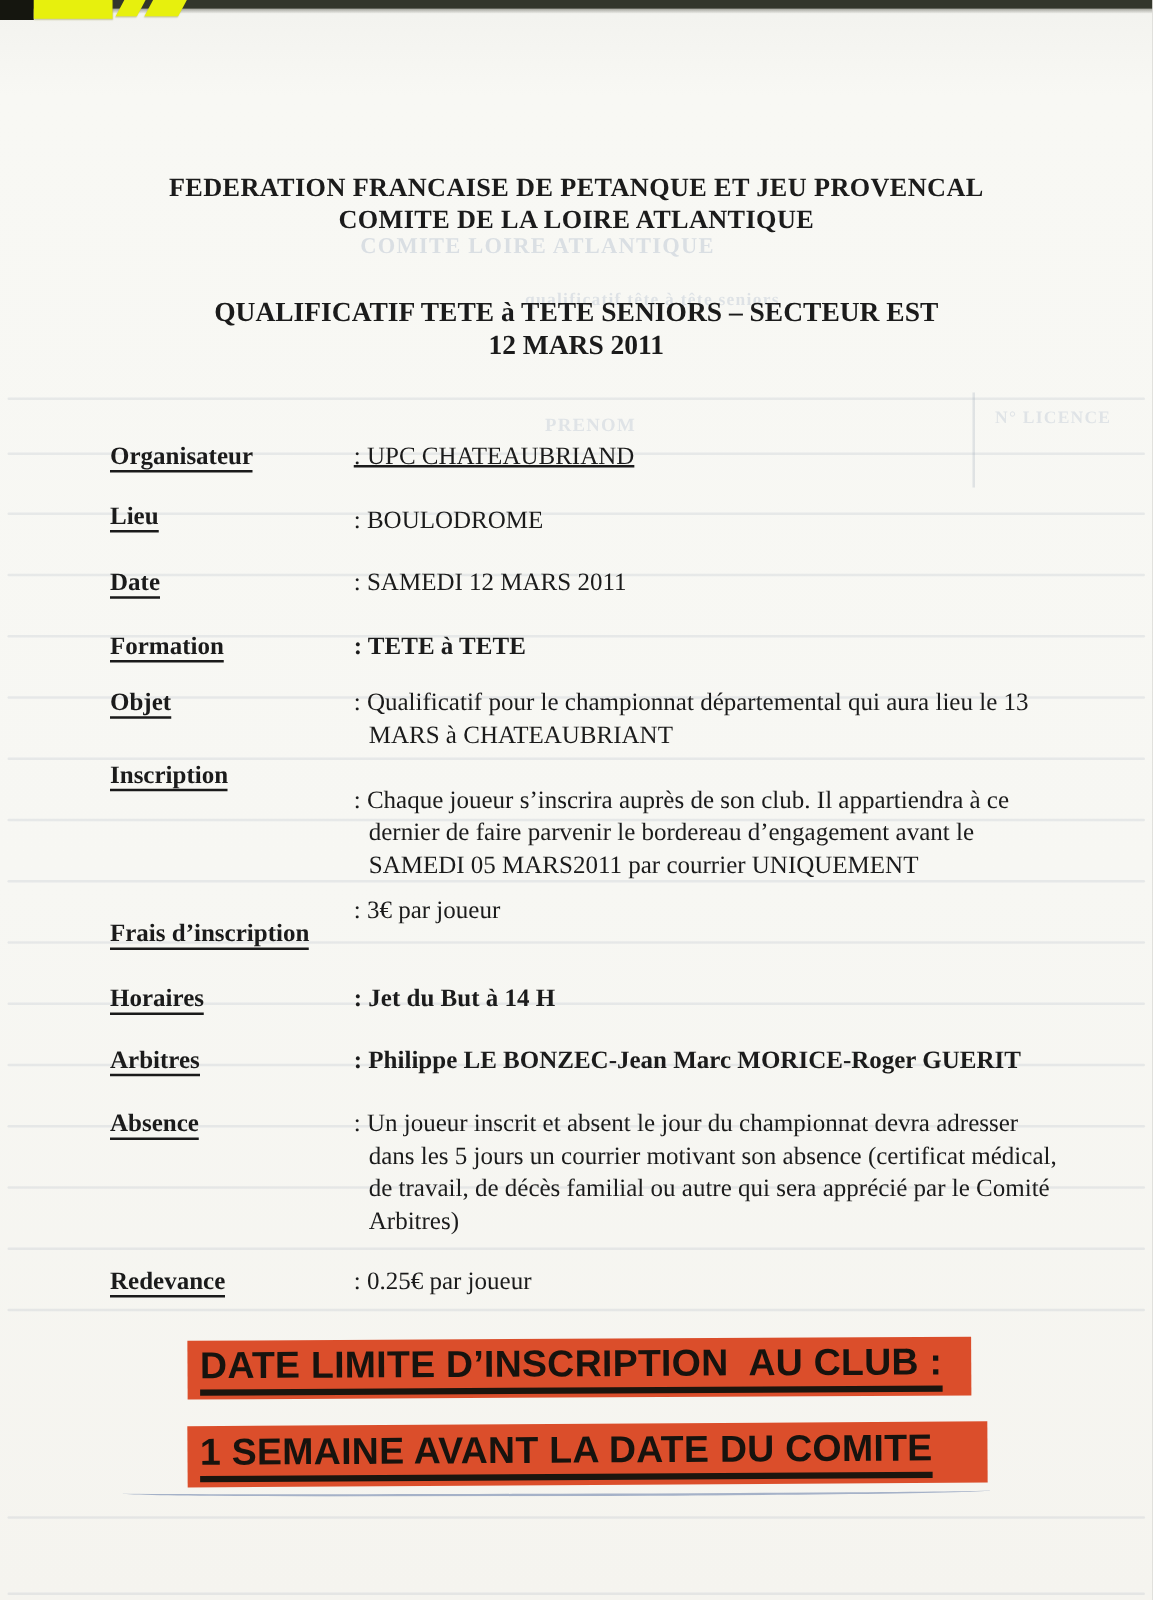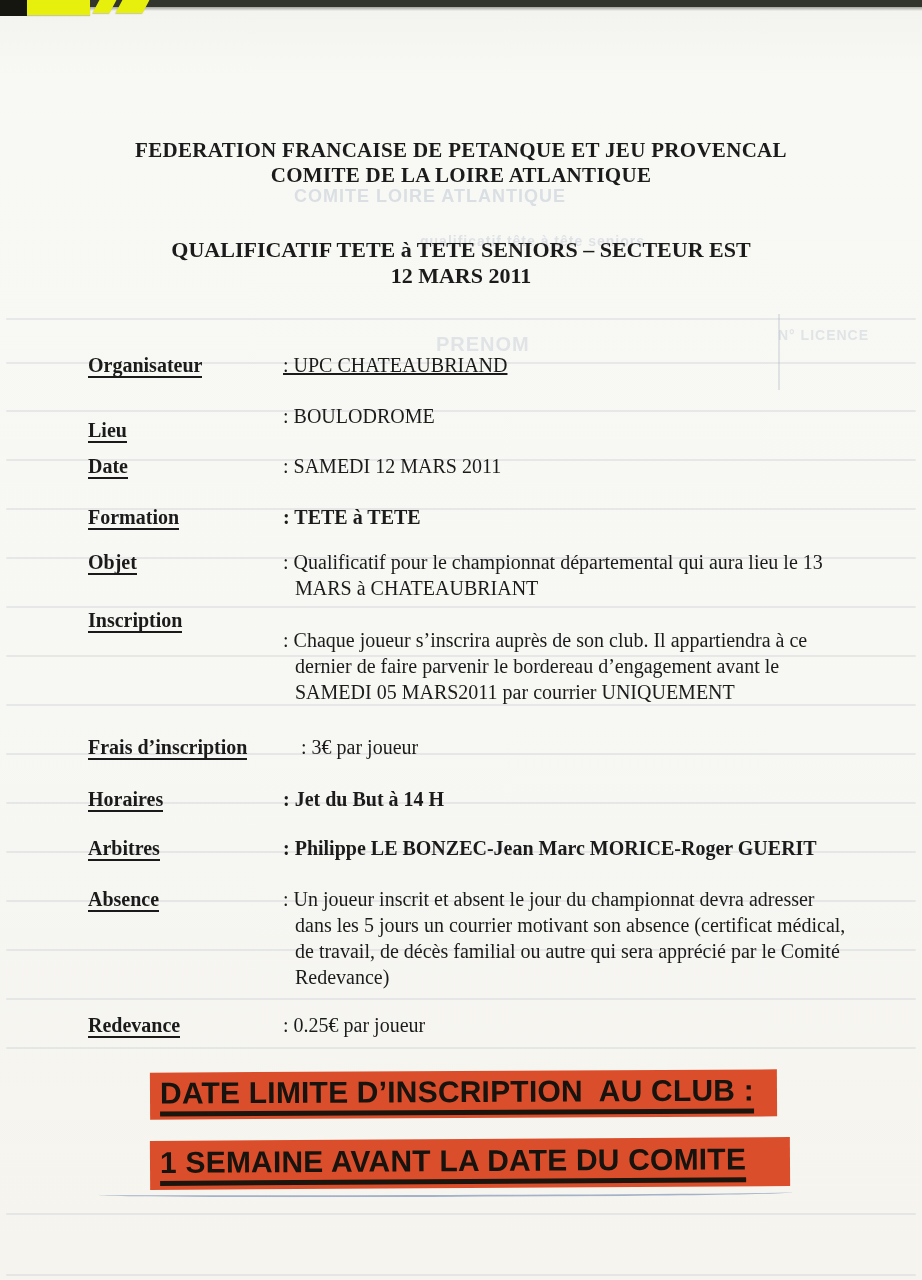--- a/index.html
+++ b/index.html
@@ -12,25 +12,25 @@
   .topbar{position:absolute;left:0;top:0;width:100%;height:7px;background:#33362c;}
   .topbar-fade{position:absolute;left:0;top:7px;width:100%;height:4px;background:linear-gradient(180deg,rgba(70,72,60,.45),rgba(70,72,60,0));}
   .corner{position:absolute;left:0;top:0;width:27px;height:16px;background:#15160f;}
   .tab{position:absolute;background:#e7f00d;box-shadow:0 1px 1px rgba(120,120,0,.35);}
   .tab1{left:27px;top:0;width:63px;height:15px;}
   .tab2{left:96px;top:0;width:17px;height:13px;transform:skewX(-28deg);}
   .tab3{left:119px;top:0;width:27px;height:13px;transform:skewX(-28deg);}
   
   .ruled-line{position:absolute;left:6px;right:6px;height:2px;background:rgba(142,156,172,.16);border-radius:2px;}
   .vline{position:absolute;width:2px;background:rgba(142,156,172,.22);}
-  .bleed{position:absolute;color:#aab7ca;opacity:.55;font-family:Liberation Sans, sans-serif;font-weight:bold;}
+  .bleed{position:absolute;color:#aab7ca;opacity:.55;font-family:Liberation Serif, serif;font-weight:bold;}
   .bleed-comite{left:0;width:860px;top:186px;text-align:center;font-size:18px;letter-spacing:1px;opacity:.38;}
   .bleed-sub{left:420px;top:233px;font-size:14px;letter-spacing:1px;opacity:.32;}
-  .bleed-prenom{left:436px;top:333px;font-size:20px;letter-spacing:1px;opacity:.30;}
-  .bleed-licence{left:778px;top:327px;font-size:14px;letter-spacing:1px;opacity:.30;}
+  .bleed-prenom{left:436px;top:333px;font-size:15px;letter-spacing:1px;opacity:.30;}
+  .bleed-licence{left:778px;top:327px;font-size:14px;letter-spacing:1px;opacity:.30;padding-left:18px;}
   
   .hdr{position:absolute;left:0;width:922px;text-align:center;font-weight:bold;font-size:21px;letter-spacing:.3px;}
   .hdr1{top:138px;}
   .hdr2{top:163px;}
   .title{position:absolute;left:0;width:922px;text-align:center;font-weight:bold;font-size:22px;}
   .title1{top:237px;}
   .title2{top:263px;}
   .row-label{position:absolute;left:88px;font-size:20px;font-weight:bold;line-height:26px;white-space:pre;}
   .row-label span{border-bottom:2.5px solid #1a1a1a;padding-bottom:0px;}
   .row-value{position:absolute;left:283px;font-size:20px;line-height:26px;}
@@ -88,21 +88,21 @@
   <div class="hdr hdr2">COMITE DE LA LOIRE ATLANTIQUE</div>
 
   <div class="title title1">QUALIFICATIF TETE à TETE SENIORS – SECTEUR EST</div>
   <div class="title title2">12 MARS 2011</div>
 
   <div id="fields">
       <div class="row-label" style="top: 352px;"><span>Organisateur</span></div>
       <div class="row-value" style="top: 352px; text-decoration: underline;">
         <div>: UPC CHATEAUBRIAND</div>
       </div>
-      <div class="row-label" style="top: 417px;"><span>Lieu</span></div>
+      <div class="row-label" style="top: 400px;"><span>Lieu</span></div>
       <div class="row-value" style="top: 403px;">
         <div>: BOULODROME</div>
       </div>
       <div class="row-label" style="top: 453px;"><span>Date</span></div>
       <div class="row-value" style="top: 453px;">
         <div>: SAMEDI 12 MARS 2011</div>
       </div>
       <div class="row-label" style="top: 504px;"><span>Formation</span></div>
       <div class="row-value boldval" style="top: 504px;">
         <div>: TETE à TETE</div>
@@ -112,37 +112,37 @@
         <div>: Qualificatif pour le championnat départemental qui aura lieu le 13</div>
         <div class="cont">MARS à CHATEAUBRIANT</div>
       </div>
       <div class="row-label" style="top: 607px;"><span>Inscription</span></div>
       <div class="row-value" style="top: 627px;">
         <div>: Chaque joueur s’inscrira auprès de son club. Il appartiendra à ce</div>
         <div class="cont">dernier de faire parvenir le bordereau d’engagement avant le</div>
         <div class="cont">SAMEDI 05 MARS2011 par courrier UNIQUEMENT</div>
       </div>
       <div class="row-label" style="top: 734px;"><span>Frais d’inscription</span></div>
-      <div class="row-value" style="top: 734px; margin-left: 18px;">
+      <div class="row-value" style="top: 715px;">
         <div>: 3€ par joueur</div>
       </div>
       <div class="row-label" style="top: 786px;"><span>Horaires</span></div>
       <div class="row-value boldval" style="top: 786px;">
         <div>: Jet du But à 14 H</div>
       </div>
       <div class="row-label" style="top: 835px;"><span>Arbitres</span></div>
       <div class="row-value boldval" style="top: 835px;">
         <div>: Philippe LE BONZEC-Jean Marc MORICE-Roger GUERIT</div>
       </div>
       <div class="row-label" style="top: 886px;"><span>Absence</span></div>
       <div class="row-value" style="top: 886px;">
         <div>: Un joueur inscrit et absent le jour du championnat devra adresser</div>
         <div class="cont">dans les 5 jours un courrier motivant son absence (certificat médical,</div>
         <div class="cont">de travail, de décès familial ou autre qui sera apprécié par le Comité</div>
-        <div class="cont">Redevance)</div>
+        <div class="cont">Arbitres)</div>
       </div>
       <div class="row-label" style="top: 1012px;"><span>Redevance</span></div>
       <div class="row-value" style="top: 1012px;">
         <div>: 0.25€ par joueur</div>
       </div>
     </div>
 
   <div class="banner banner1" style="background: rgb(219, 78, 43);">
     <span class="txt">DATE LIMITE D’INSCRIPTION  AU CLUB :</span>
   </div>

